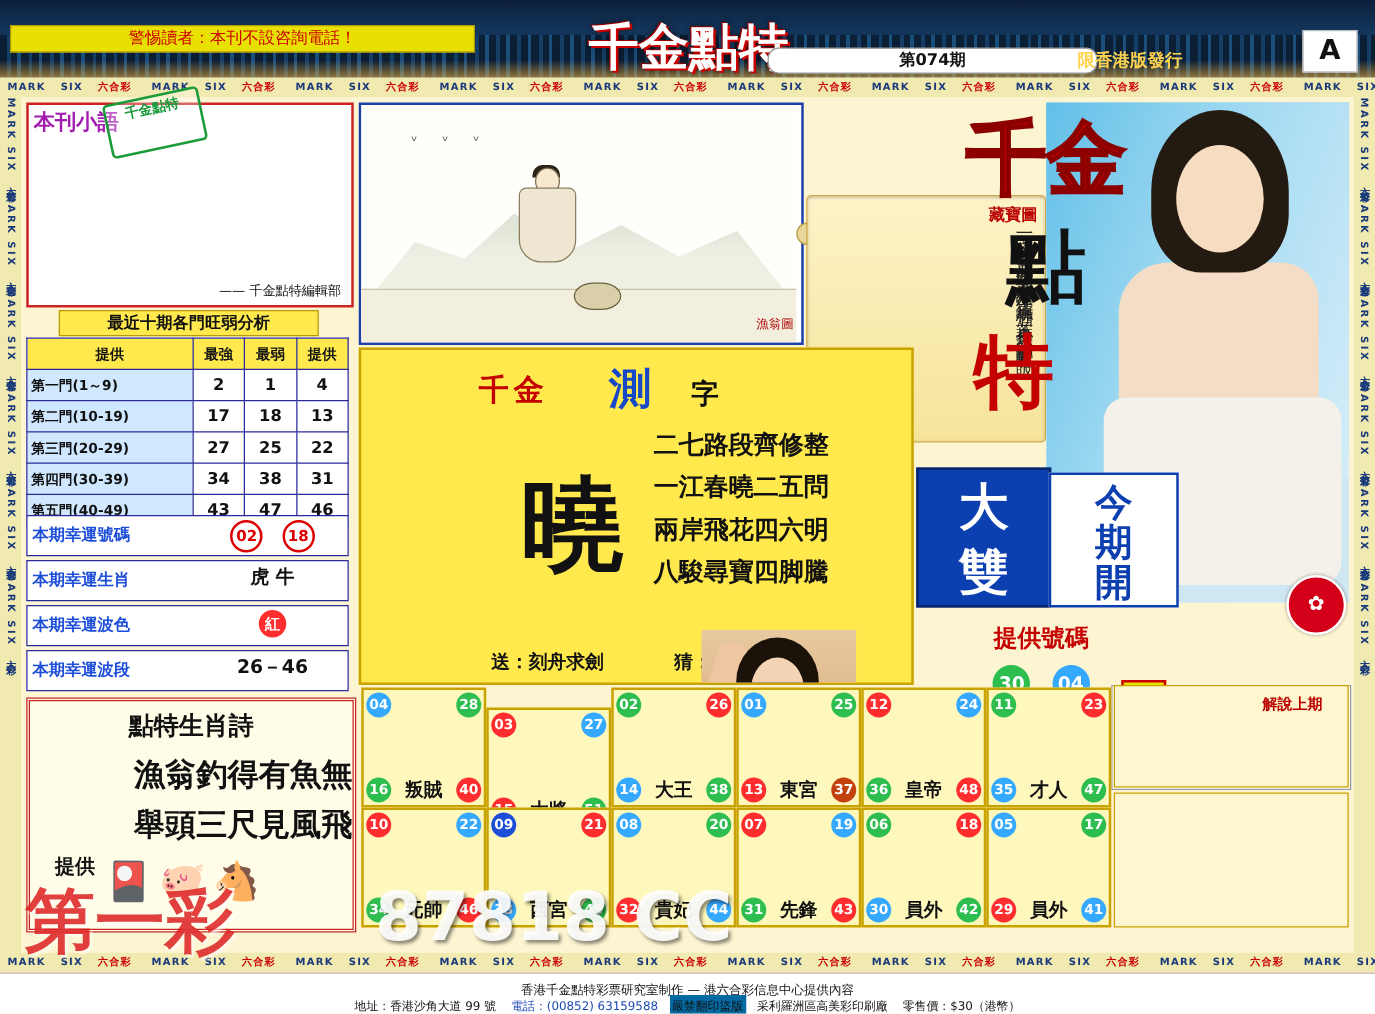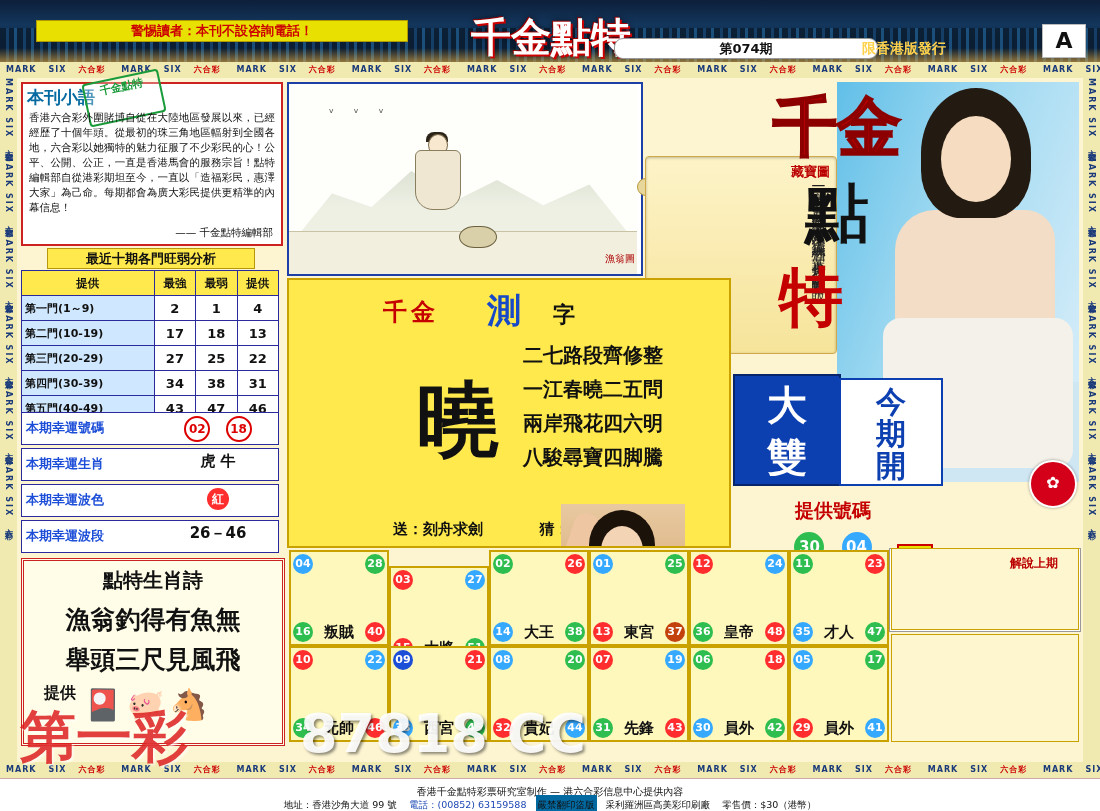--- a/index.html
+++ b/index.html
@@ -13,22 +13,22 @@
   
   .topbar{position:absolute;left:0;top:0;width:1100px;height:62px;
     background:linear-gradient(180deg,#0d1f3a 0%,#13365c 40%,#0a1c30 100%);
     overflow:hidden;}
   .topbar .skyline{position:absolute;left:0;bottom:0;width:1100px;height:34px;
     background:repeating-linear-gradient(90deg,#0a1c30 0px,#0a1c30 6px,#16416b 6px,#16416b 9px,#0a1c30 9px,#0a1c30 14px,#1d5583 14px,#1d5583 17px);
     opacity:.85;}
   .topbar .glow{position:absolute;left:0;bottom:0;width:1100px;height:14px;
     background:linear-gradient(180deg,rgba(255,200,80,0) 0%,rgba(255,190,70,.55) 100%);}
   .warn{position:absolute;left:8px;top:20px;width:370px;height:20px;background:#e8e000;
-    border:1px solid #b09a00;color:#c00;font-size:13px;font-weight:bold;line-height:20px;text-align:center;
-    letter-spacing:0px;margin-left:28px;}
+    border:1px solid #b09a00;color:#c00;font-size:13px;font-weight:normal;line-height:20px;text-align:center;
+    letter-spacing:0px;}
   .maintitle{position:absolute;left:406px;top:10px;width:290px;text-align:center;
     font-family:"DejaVu Serif","Liberation Serif",serif;
     font-size:40px;font-weight:bold;color:#fff;
     text-shadow:2px 2px 0 #c00,-1px -1px 0 #900,0 0 6px rgba(0,0,0,.7);}
   .issue{position:absolute;left:614px;top:38px;width:262px;height:19px;background:#fff;
     border:1px solid #999;border-radius:9px;text-align:center;font-size:13px;font-weight:bold;
     color:#111;line-height:19px;}
   .hkedition{position:absolute;left:862px;top:40px;font-size:14px;font-weight:bold;color:#ffd24d;}
   .letterbox{position:absolute;left:1042px;top:24px;width:42px;height:32px;background:#fff;
     border:1px solid #bbb;text-align:center;line-height:32px;font-size:22px;font-weight:bold;color:#111;}
@@ -54,21 +54,21 @@
   .footer .addr{position:absolute;left:0;top:20px;width:1100px;text-align:center;font-size:9.5px;color:#111;}
   .footer .hl{background:#0369a1;padding:4px 2px;}
   .footer .blue{color:#1d49b5;}
 
   
   .content{position:absolute;left:17px;top:78px;width:1066px;height:684px;background:#fdf5d2;}
 
   
   .editorial{position:absolute;left:4px;top:4px;width:258px;height:160px;background:#fff;
     border:2px solid #c22;}
-  .editorial .hd{position:absolute;left:4px;top:2px;font-size:17px;font-weight:bold;color:#0369a1;
+  .editorial .hd{position:absolute;left:4px;top:2px;font-size:17px;font-weight:bold;color:#a21caf;
     font-family:"DejaVu Serif","Liberation Serif",serif;}
   .editorial .body{position:absolute;left:6px;top:26px;width:246px;font-size:10.5px;color:#111;
     line-height:15px;text-align:justify;}
   .editorial .sign{position:absolute;right:8px;bottom:4px;font-size:10.5px;color:#111;}
   .stamp{position:absolute;left:62px;top:-8px;width:74px;height:40px;
     border:2px solid #1a9b3a;color:#1a9b3a;transform:rotate(-12deg);font-size:11px;
     text-align:center;line-height:18px;font-weight:bold;border-radius:4px;background:rgba(255,255,255,.3);}
 
   .anatitle{position:absolute;left:30px;top:170px;width:206px;height:19px;background:#ffe94d;
     border:1px solid #b7980a;text-align:center;font-size:13px;font-weight:bold;color:#111;line-height:19px;}
@@ -84,21 +84,21 @@
   .lrow .v{position:absolute;left:140px;top:3px;right:4px;text-align:center;font-size:15px;font-weight:bold;color:#111;}
   .ball{display:inline-block;width:22px;height:22px;border-radius:50%;line-height:22px;text-align:center;
     font-size:12px;font-weight:bold;color:#111;margin:0 5px;}
   .ball.red{background:#ff2d2d;color:#fff;}
   .ball.white{background:#fff;border:2px solid #d00;color:#d00;}
 
   .poembox{position:absolute;left:4px;top:480px;width:258px;height:182px;background:#fffde8;
     border:3px double #c22;}
   .poembox .hd{position:absolute;left:0;top:6px;width:258px;text-align:center;font-size:20px;
     font-weight:bold;color:#111;font-family:"DejaVu Serif","Liberation Serif",serif;}
-  .poembox .l1,.poembox .l2{position:absolute;left:0;width:258px;text-align:center;font-size:25px;
+  .poembox .l1,.poembox .l2{position:absolute;left:0;width:258px;text-align:right;font-size:25px;
     font-weight:bold;color:#111;font-family:"DejaVu Serif","Liberation Serif",serif;}
   .poembox .l1{top:42px;}
   .poembox .l2{top:82px;}
   .poembox .supply{position:absolute;left:16px;top:122px;font-size:16px;font-weight:bold;color:#111;
     line-height:20px;width:40px;text-align:center;}
   .poembox .icons{position:absolute;left:60px;top:126px;font-size:30px;letter-spacing:6px;}
 
   
   .mountain{position:absolute;left:270px;top:4px;width:352px;height:190px;background:#fff;
     border:2px solid #1c3fa8;overflow:hidden;}
@@ -280,21 +280,20 @@
   </div>
   <div class="sidev right">
     <div class="vtxt">MARK SIX 六合彩 MARK SIX 六合彩 MARK SIX 六合彩 MARK SIX 六合彩 MARK SIX 六合彩 MARK SIX 六合彩</div>
   </div>
 
   <div class="content">
 
     <div class="editorial">
       <div class="hd">本刊小語</div>
       <div class="stamp">千金點特</div>
-      <div class="body">香港六合彩外圍賭博自從在大陸地區發展以來，已經經歷了十個年頭。從最初的珠三角地區輻射到全國各地，六合彩以她獨特的魅力征服了不少彩民的心！公平、公開、公正，一直是香港馬會的服務宗旨！點特編輯部自從港彩期坦至今，一直以「造福彩民，惠澤大家」為己命。每期都會為廣大彩民提供更精準的內幕信息！</div>
       <div class="sign">—— 千金點特編輯部</div>
     </div>
 
     <div class="anatitle">最近十期各門旺弱分析</div>
     <table class="ana">
       <tbody>
           <tr>
         <th>提供</th>
         <th>最強</th>
         <th>最弱</th>

